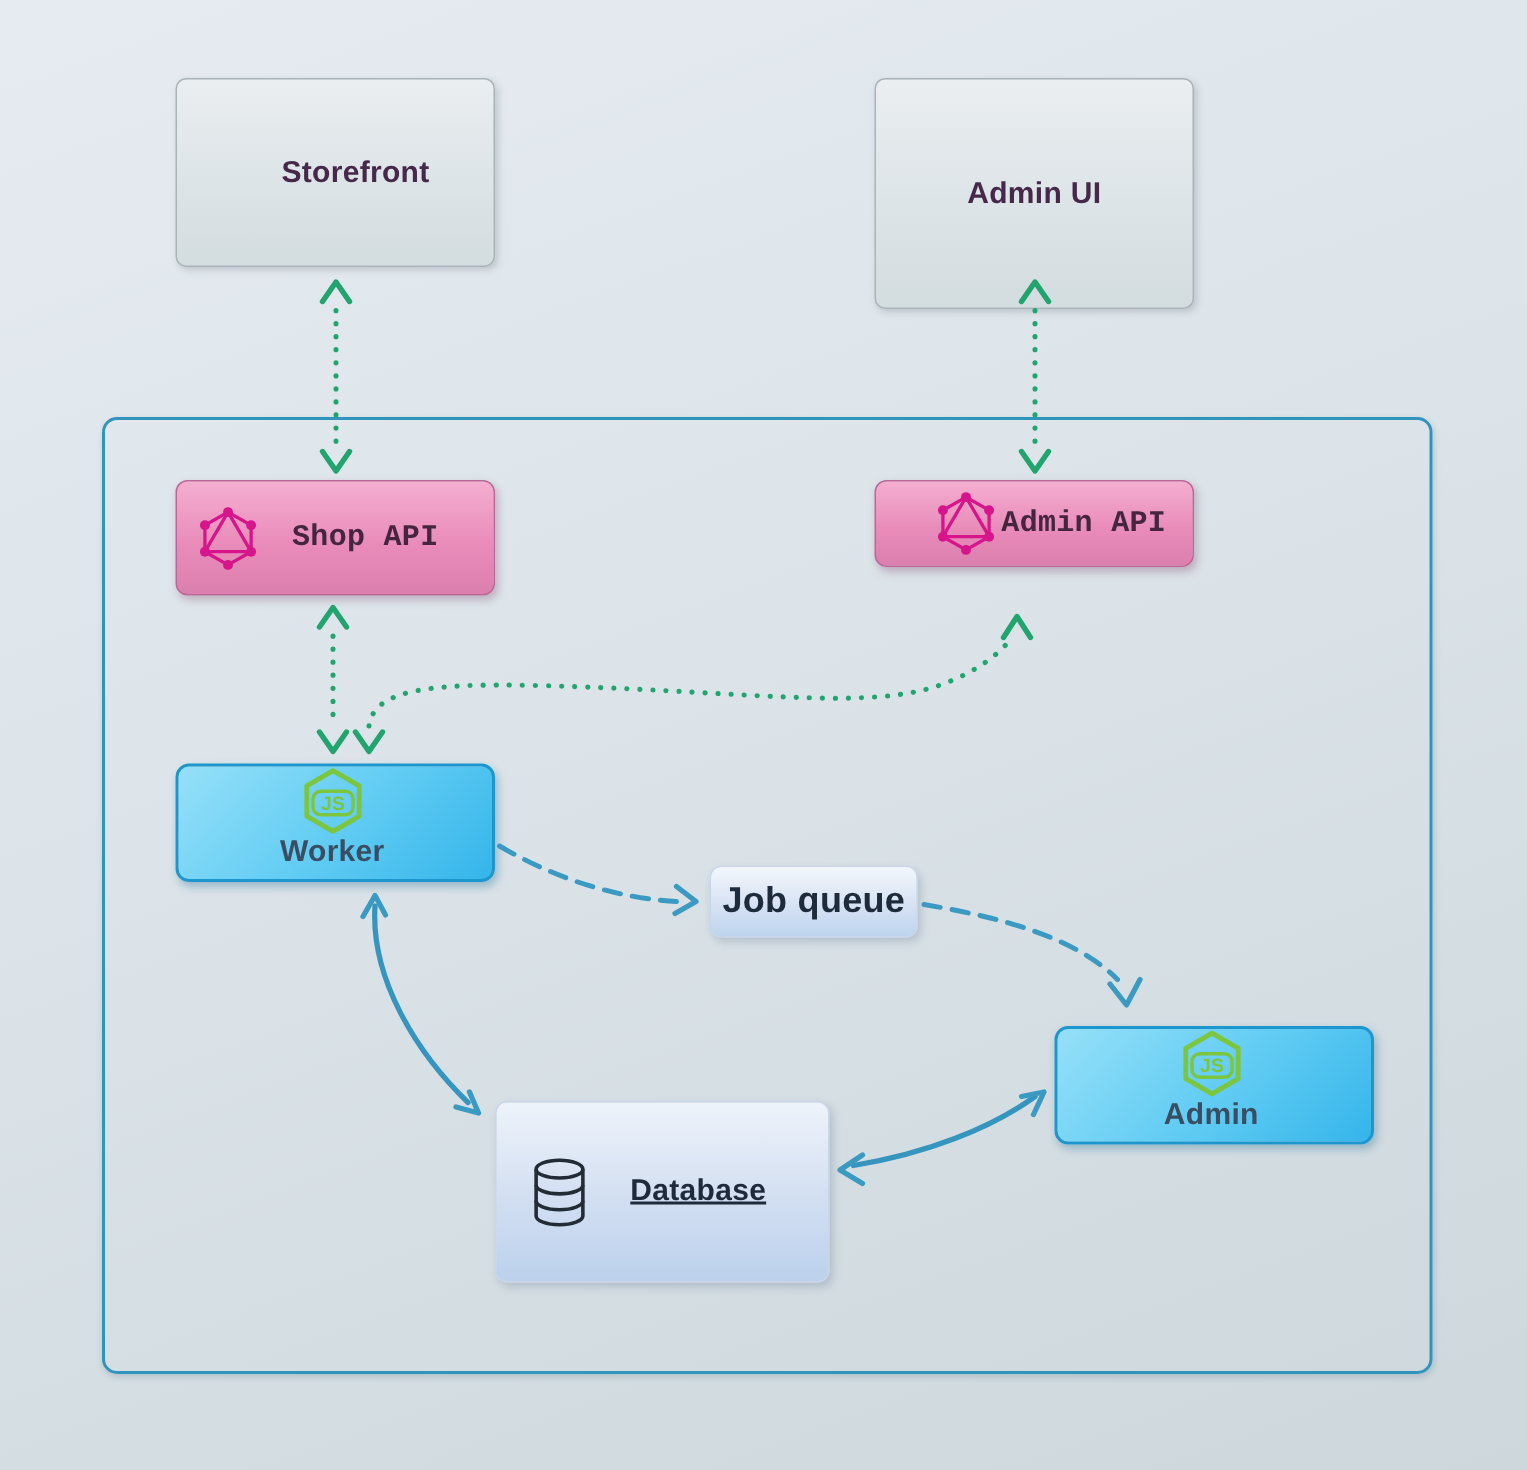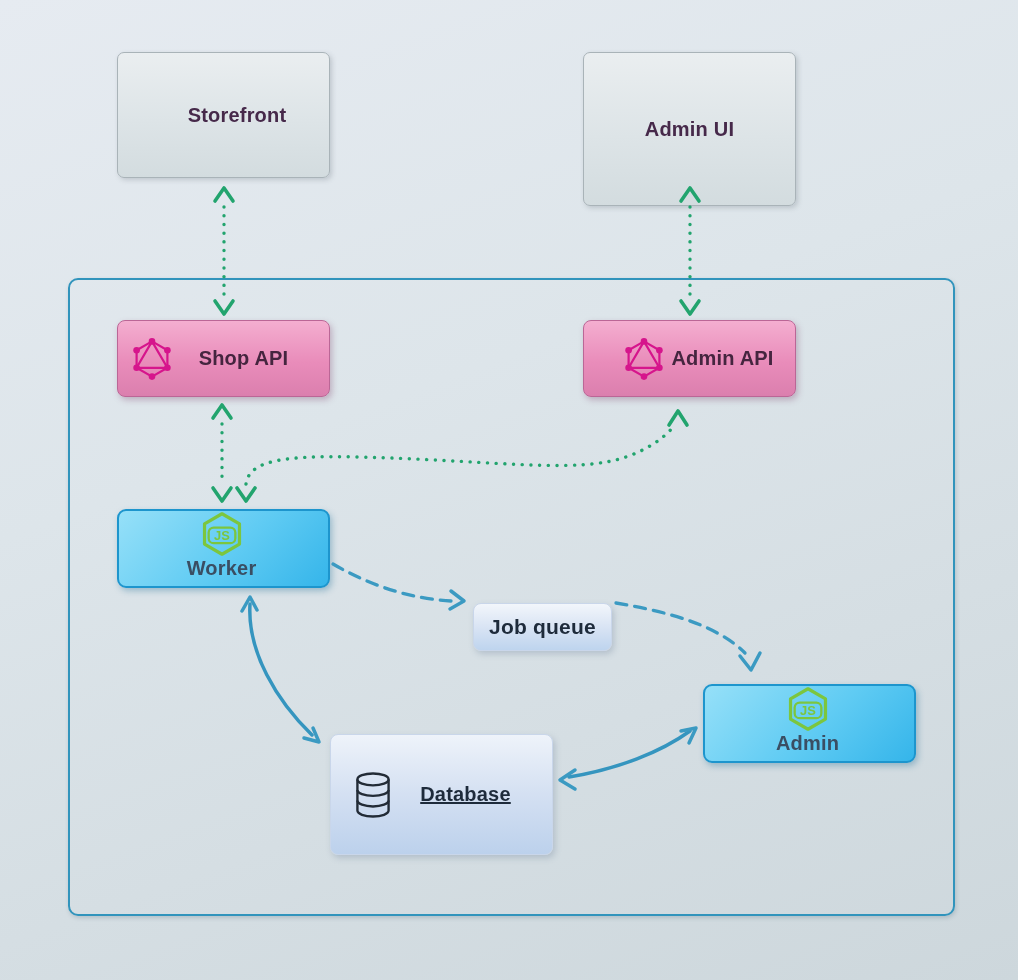--- a/index.html
+++ b/index.html
@@ -14,20 +14,21 @@
   }
   .gray{
     background:linear-gradient(180deg,#eaeef0 0%,#dde4e7 55%,#d3dcdf 100%);
     border:1.5px solid #a9b3b8;border-radius:7px;color:#46294a;
     box-shadow:2px 2px 5px rgba(110,120,130,.3);
   }
   .pink{
     background:linear-gradient(180deg,#f4aed0 0%,#e98cba 55%,#db7fae 100%);
     border:1px solid #bb6696;border-radius:8px;color:#45253f;
     box-shadow:2px 3px 6px rgba(130,70,110,.35);
+    font-family:Liberation Mono, monospace;
   }
   .blue{
     background:linear-gradient(135deg,#96e0f8 0%,#5fcbf3 55%,#35b5ea 100%);
     border:2px solid #1d95cd;border-radius:9px;color:#3a4e63;
     box-shadow:2px 3px 6px rgba(30,110,150,.35);
     flex-direction:column;
   }
   .lightblue{
     background:linear-gradient(180deg,#f2f6fb 0%,#d9e4f4 50%,#bed4ee 100%);
     border:1px solid #c9d6ea;border-radius:8px;color:#1e2b3b;
@@ -37,23 +38,23 @@
   .lbl{flex:1;text-align:center;}
   .padded{padding:0 16px 0 12px;justify-content:flex-start;}
   #storefront{left:117px;top:52px;width:213px;height:126px;padding-left:27px;}
   #admin-ui{left:583px;top:52px;width:213px;height:154px;}
   #container{
     position:absolute;left:68px;top:278px;width:887px;height:638px;box-sizing:border-box;
     border:2px solid #3194bc;border-radius:10px;
     box-shadow:1px 2px 4px rgba(60,90,110,.22);
   }
   #shop-api{left:117px;top:320px;width:213px;height:77px;}
-  #admin-api{left:583px;top:320px;width:213px;height:77px;padding-left:38px;}
+  #admin-api{left:583px;top:320px;width:213px;height:58px;padding-left:38px;}
   #server{left:117px;top:509px;width:213px;height:79px;}
-  #job-queue{left:473px;top:603px;width:139px;height:48px;font-size:21px;}
+  #job-queue{left:473px;top:577px;width:139px;height:48px;font-size:24px;}
   #worker{left:703px;top:684px;width:213px;height:79px;}
   #database{left:330px;top:734px;width:223px;height:121px;
     background:linear-gradient(180deg,#eef3fa 0%,#d4e0f2 50%,#bcd1ec 100%);}
   #arrows{position:absolute;left:0;top:0;pointer-events:none;z-index:20;}
   .g-dot{stroke:#22a46e;stroke-width:3.4;fill:none;stroke-linecap:round;stroke-dasharray:0.1 8.6;}
   .g-head{stroke:#22a46e;stroke-width:3.6;fill:none;stroke-linecap:round;stroke-linejoin:round;}
   .b-dash{stroke:#3b9ac2;stroke-width:3.3;fill:none;stroke-linecap:round;stroke-dasharray:11 8;}
   .b-head{stroke:#3b9ac2;stroke-width:3.5;fill:none;stroke-linecap:round;stroke-linejoin:round;}
   .b-solid{stroke:#3595bf;stroke-width:3.5;fill:none;stroke-linecap:round;}
 </style>

